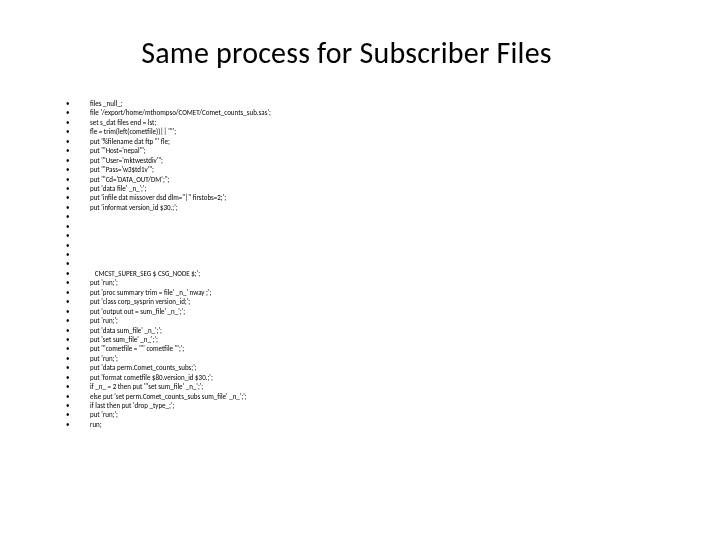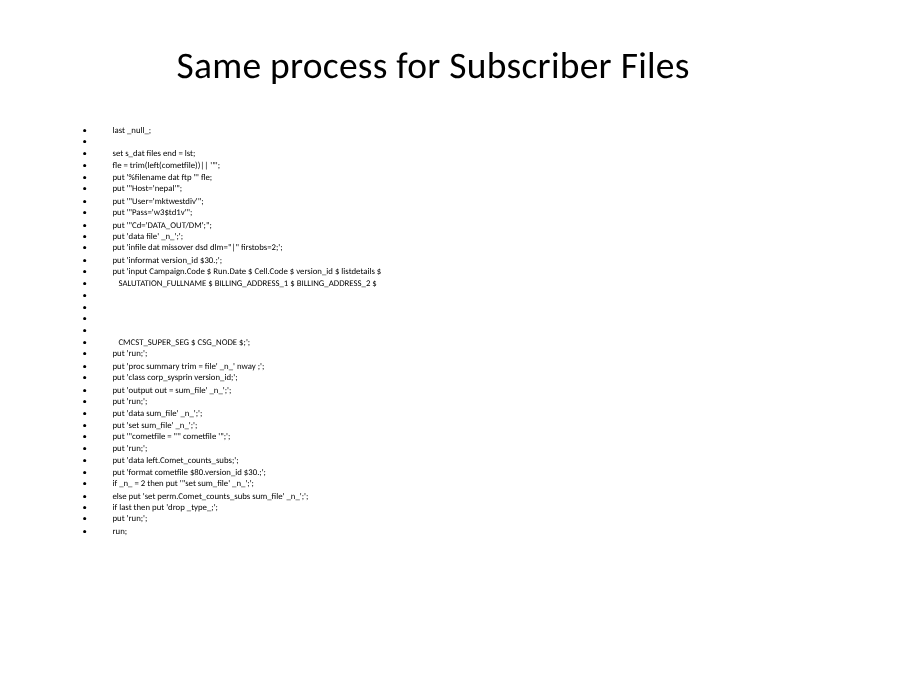--- a/index.html
+++ b/index.html
@@ -44,49 +44,49 @@
   .code {
     font-family: "Calibri", Arial, sans-serif;
   }
 </style>
 </head>
 <body>
 
 <div class="slide">
   <h1 class="title">Same process for Subscriber Files</h1>
   <div class="code-block">
-      <div class="line"><span class="bullet">•</span><span class="code">last _null_;</span></div>
-      <div class="line"><span class="bullet">•</span></div>
+      <div class="line"><span class="bullet">•</span><span class="code">files _null_;</span></div>
+      <div class="line"><span class="bullet">•</span><span class="code">file '/export/home/mthompso/COMET/Comet_counts_sub.sas';</span></div>
       <div class="line"><span class="bullet">•</span><span class="code">set s_dat files end = lst;</span></div>
       <div class="line"><span class="bullet">•</span><span class="code">fle = trim(left(cometfile))|| '"';</span></div>
       <div class="line"><span class="bullet">•</span><span class="code">put '%filename dat ftp "' fle;</span></div>
       <div class="line"><span class="bullet">•</span><span class="code">put '"Host='nepal'";</span></div>
       <div class="line"><span class="bullet">•</span><span class="code">put '"User='mktwestdiv'";</span></div>
       <div class="line"><span class="bullet">•</span><span class="code">put '"Pass='w3$td1v'";</span></div>
       <div class="line"><span class="bullet">•</span><span class="code">put '"Cd='DATA_OUT/DM';";</span></div>
       <div class="line"><span class="bullet">•</span><span class="code">put 'data file' _n_';';</span></div>
       <div class="line"><span class="bullet">•</span><span class="code">put 'infile dat missover dsd dlm="|" firstobs=2;';</span></div>
       <div class="line"><span class="bullet">•</span><span class="code">put 'informat version_id $30.;';</span></div>
-      <div class="line"><span class="bullet">•</span><span class="code">put 'input Campaign.Code $ Run.Date $ Cell.Code $ version_id $ listdetails $</span></div>
-      <div class="line"><span class="bullet">•</span><span class="code">   SALUTATION_FULLNAME $ BILLING_ADDRESS_1 $ BILLING_ADDRESS_2 $</span></div>
+      <div class="line"><span class="bullet">•</span></div>
+      <div class="line"><span class="bullet">•</span></div>
       <div class="line"><span class="bullet">•</span></div>
       <div class="line"><span class="bullet">•</span></div>
       <div class="line"><span class="bullet">•</span></div>
       <div class="line"><span class="bullet">•</span></div>
       <div class="line"><span class="bullet">•</span><span class="code">   CMCST_SUPER_SEG $ CSG_NODE $;';</span></div>
       <div class="line"><span class="bullet">•</span><span class="code">put 'run;';</span></div>
       <div class="line"><span class="bullet">•</span><span class="code">put 'proc summary trim = file' _n_' nway ;';</span></div>
       <div class="line"><span class="bullet">•</span><span class="code">put 'class corp_sysprin version_id;';</span></div>
       <div class="line"><span class="bullet">•</span><span class="code">put 'output out = sum_file' _n_';';</span></div>
       <div class="line"><span class="bullet">•</span><span class="code">put 'run;';</span></div>
       <div class="line"><span class="bullet">•</span><span class="code">put 'data sum_file' _n_';';</span></div>
       <div class="line"><span class="bullet">•</span><span class="code">put 'set sum_file' _n_';';</span></div>
       <div class="line"><span class="bullet">•</span><span class="code">put '"cometfile = "'' cometfile '";';</span></div>
       <div class="line"><span class="bullet">•</span><span class="code">put 'run;';</span></div>
-      <div class="line"><span class="bullet">•</span><span class="code">put 'data left.Comet_counts_subs;';</span></div>
+      <div class="line"><span class="bullet">•</span><span class="code">put 'data perm.Comet_counts_subs;';</span></div>
       <div class="line"><span class="bullet">•</span><span class="code">put 'format cometfile $80.version_id $30.;';</span></div>
       <div class="line"><span class="bullet">•</span><span class="code">if _n_ = 2 then put '"set sum_file' _n_';';</span></div>
       <div class="line"><span class="bullet">•</span><span class="code">else put 'set perm.Comet_counts_subs sum_file' _n_';';</span></div>
       <div class="line"><span class="bullet">•</span><span class="code">if last then put 'drop _type_;';</span></div>
       <div class="line"><span class="bullet">•</span><span class="code">put 'run;';</span></div>
       <div class="line"><span class="bullet">•</span><span class="code">run;</span></div>
     </div>
 </div>
 
 </body></html>

